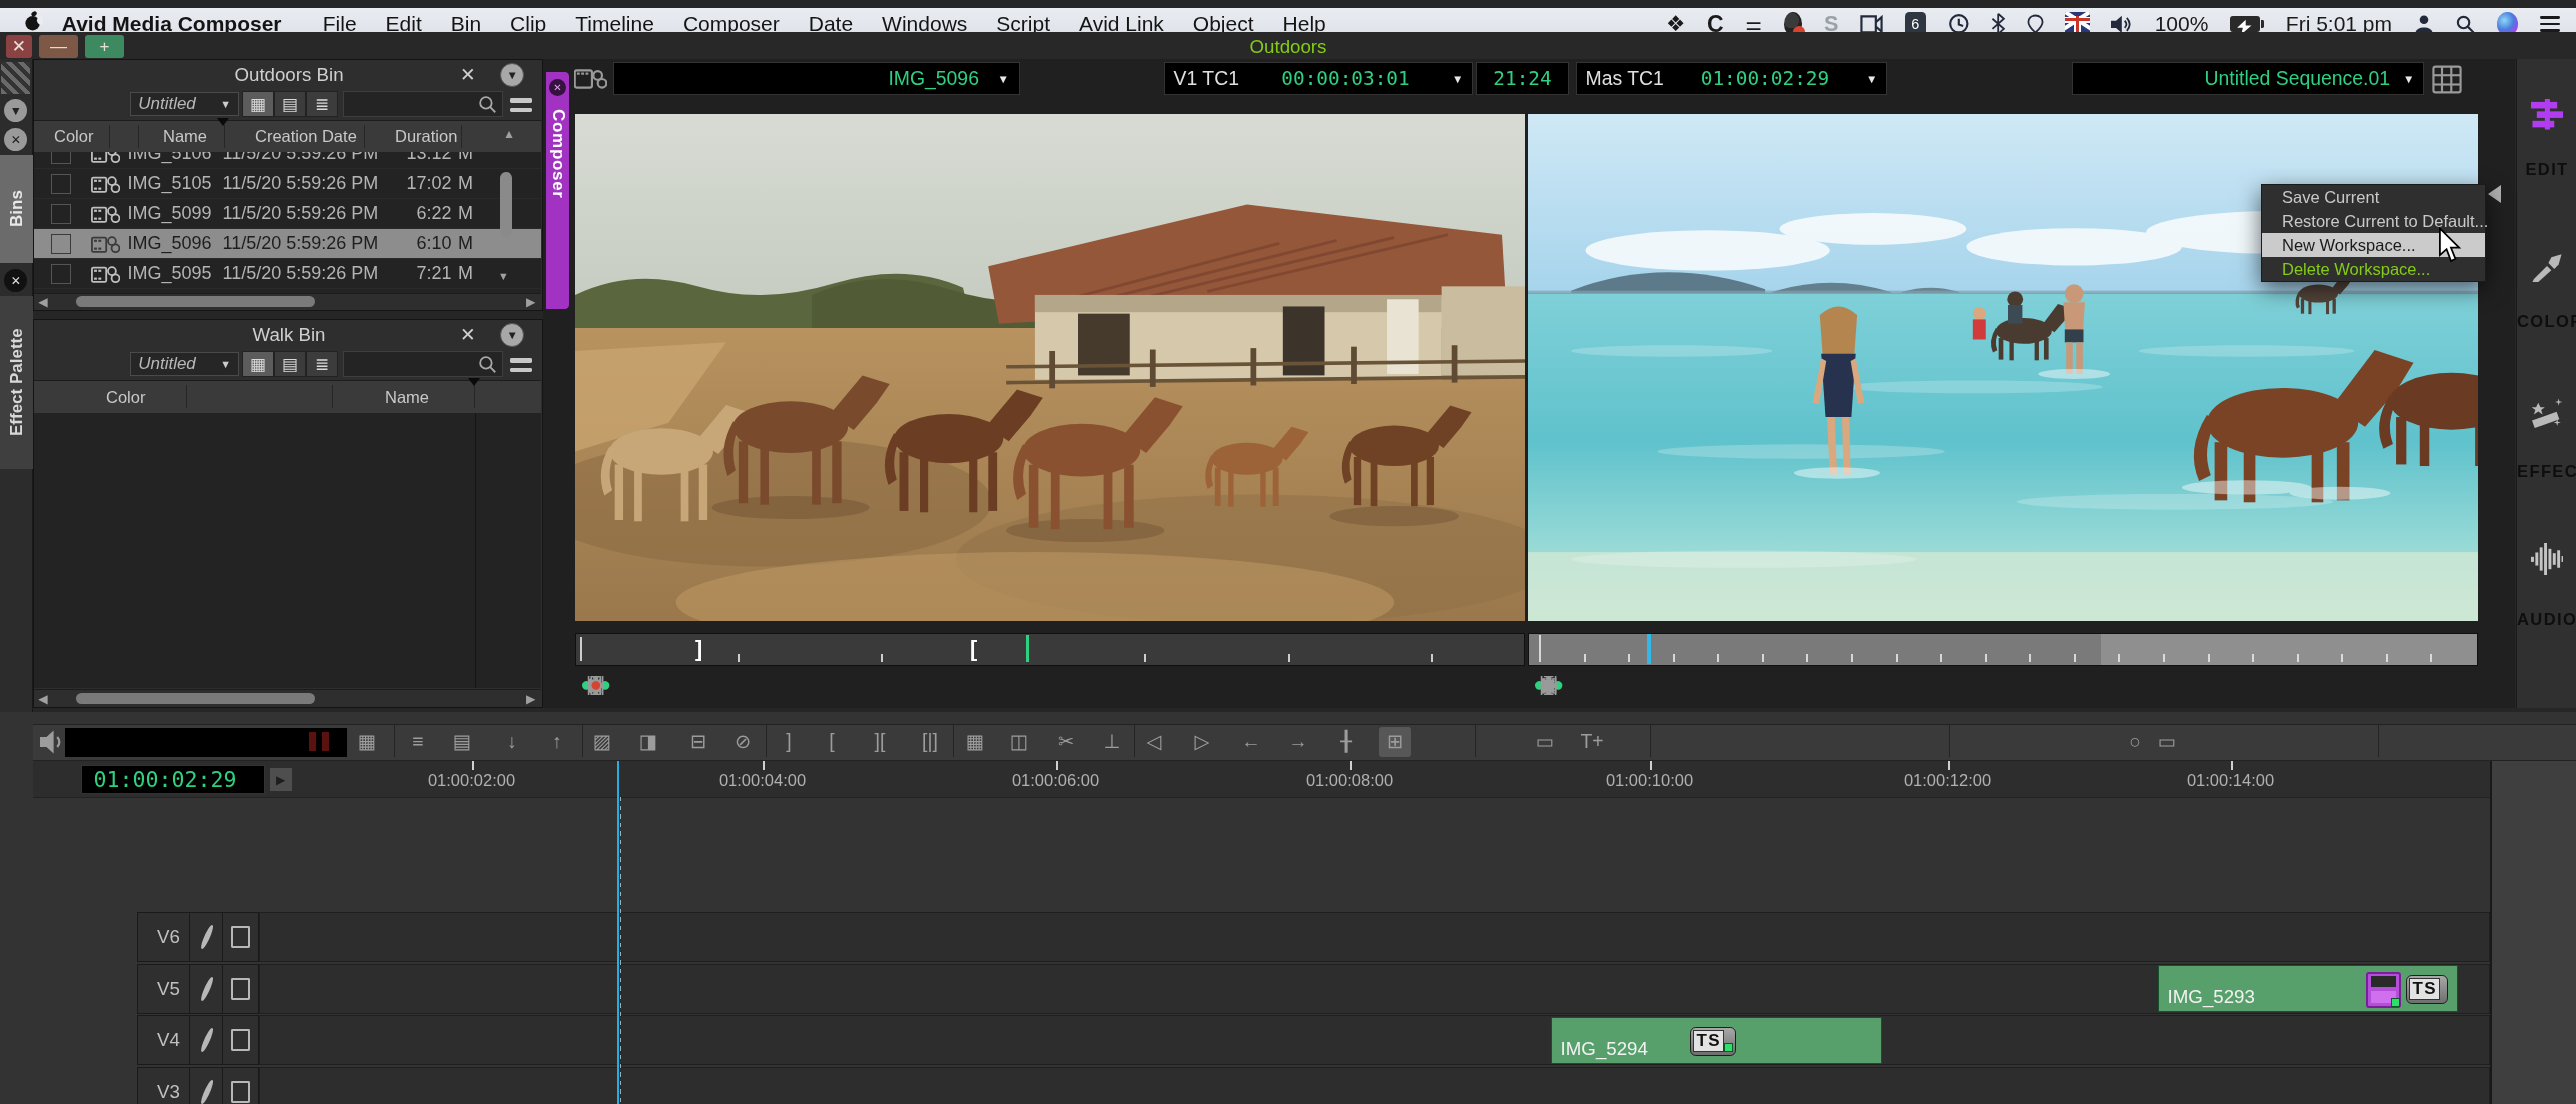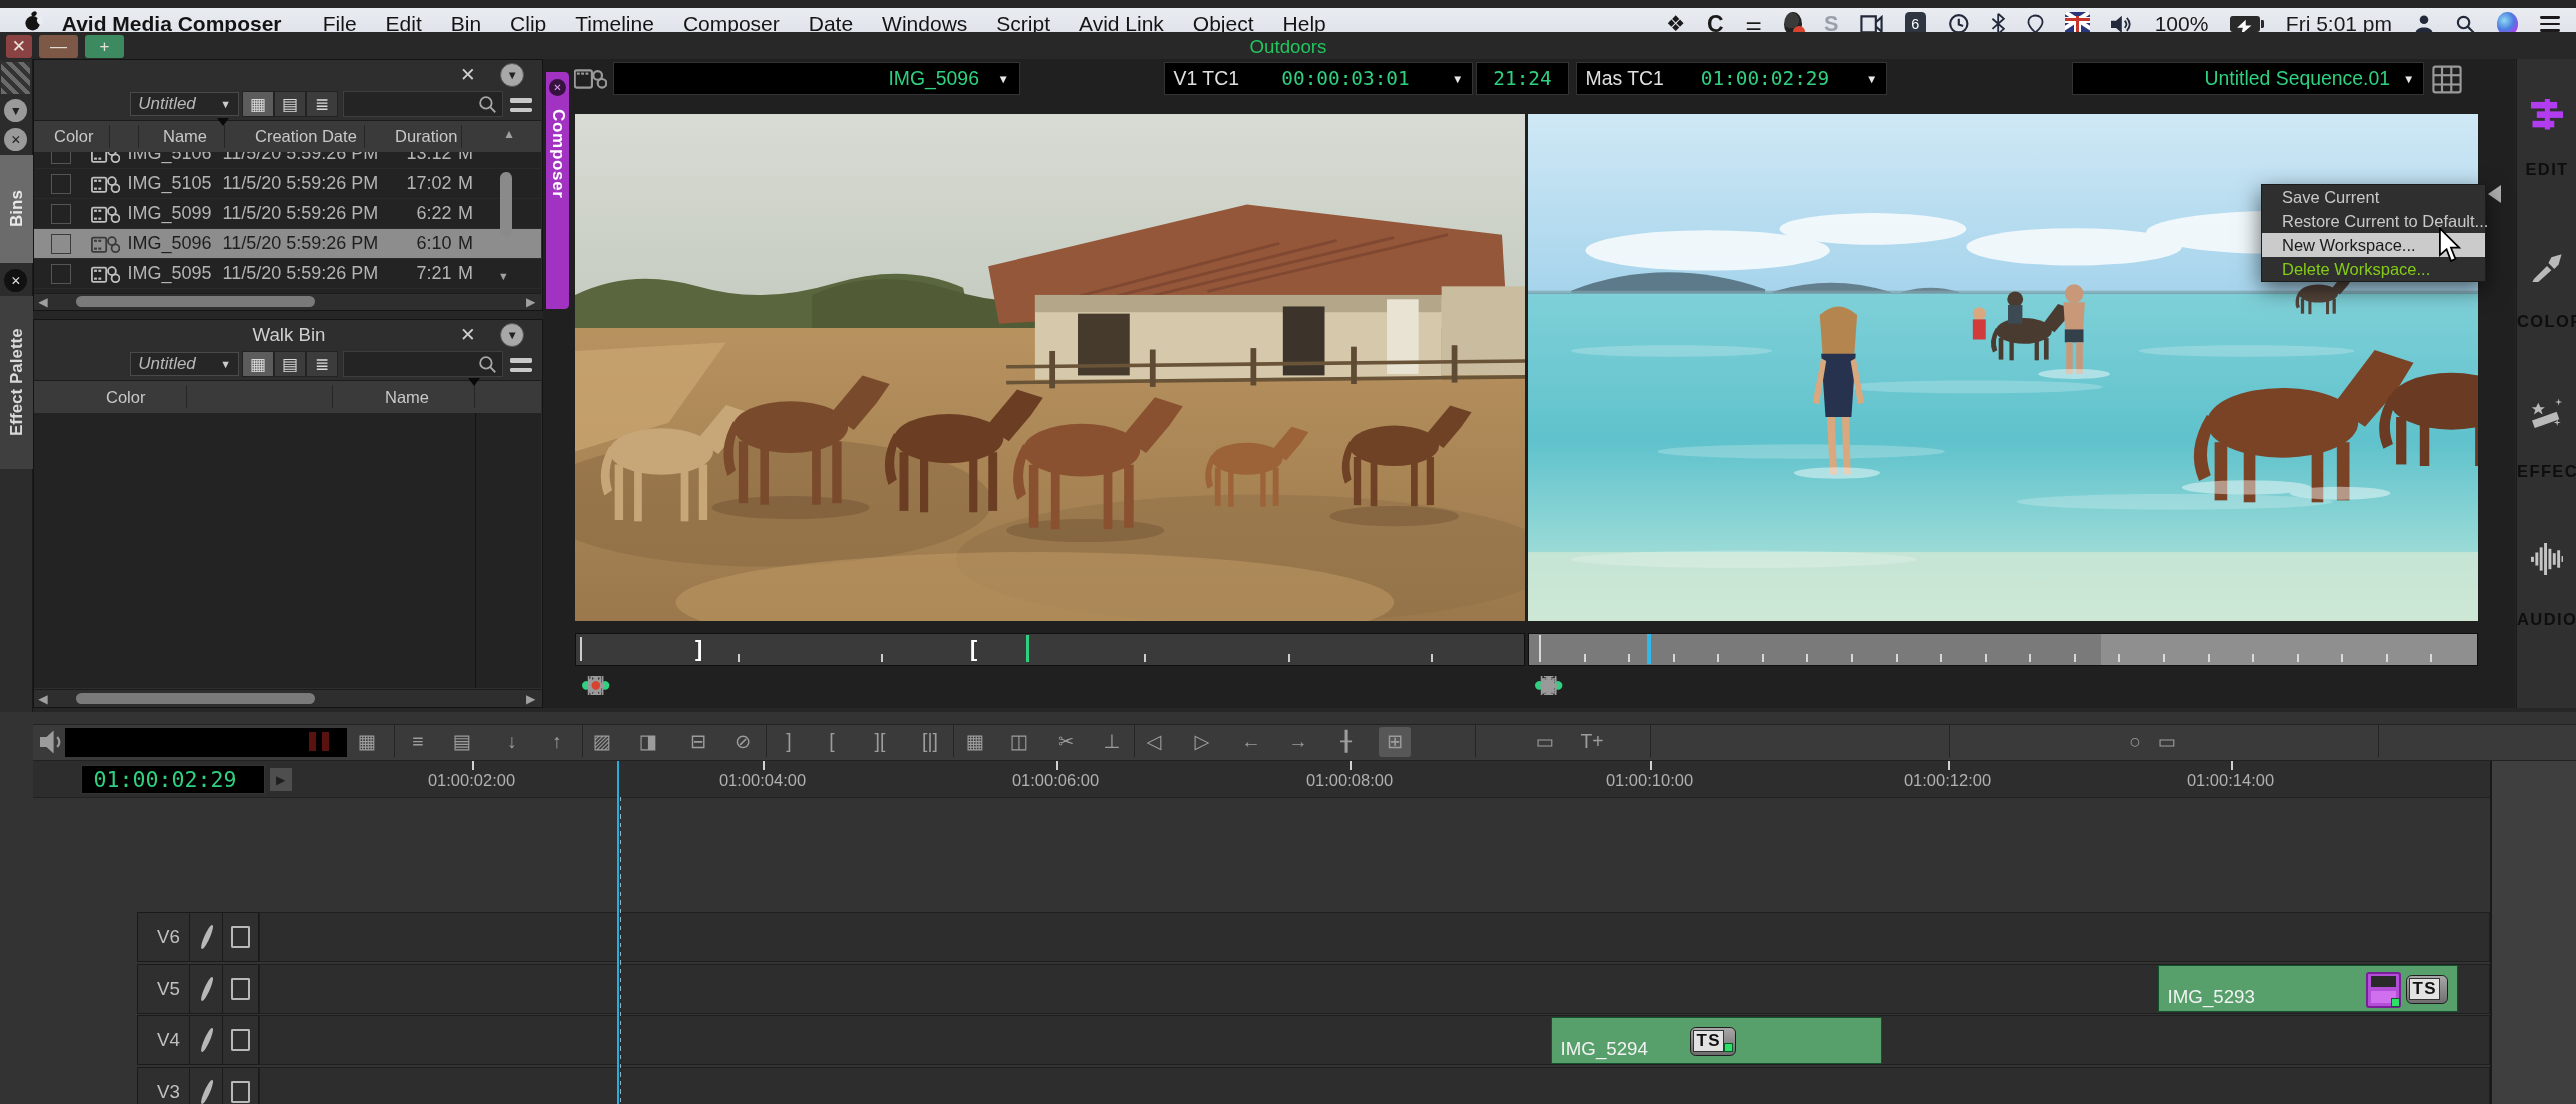--- a/index.html
+++ b/index.html
@@ -34,21 +34,21 @@
   .flag .rc{position:absolute;background:#c8332a;width:24.4px;height:2.9px;top:6.5px;}
   .flag .rc2{position:absolute;background:#c8332a;width:2.9px;height:16px;left:10.8px;}
   .batt{width:30px;height:16px;border-radius:2.9px;background:#2a2a2a;position:relative;display:inline-block;}
   .battnub{width:2.9px;height:7.2px;background:#2a2a2a;border-radius:0 1.4px 1.4px 0;display:inline-block;margin-left:1.4px;}
   .siri{width:21.6px;height:21.6px;border-radius:50%;background:radial-gradient(circle at 35% 35%,#8fd8f5,#4a7de0 45%,#b13cf0 75%,#222 98%);}
   .listicon{display:inline-flex;flex-direction:column;gap:3.6px;}
   .listicon i{width:20px;height:2.9px;background:#1a1a1a;border-radius:1.4px;}
 
   
   #titlebar{left:0;top:32px;width:2576px;height:27px;background:#282828;border-bottom:0.7px solid #161616;}
-  #win-title{left:0;top:36px;width:2576px;text-align:center;color:#22c55e;font-size:18.7px;}
+  #win-title{left:0;top:36px;width:2576px;text-align:center;color:#84cc16;font-size:18.7px;}
   .wtab{top:35px;height:23px;border-radius:2.9px;color:#e8e0d8;display:flex;align-items:center;justify-content:center;font-size:17px;}
 
   
   #leftrail{left:0;top:59px;width:33px;height:1045px;background:#2c2c2c;border-right:1.4px solid #191919;box-sizing:border-box;}
   .hatch{background:repeating-linear-gradient(45deg,#6a6a6a 0 4.3px,#333 4.3px 8.6px);}
   .railcirc{width:23px;height:23px;border-radius:50%;background:#9a9a9a;color:#222;display:flex;align-items:center;justify-content:center;font-size:12.2px;}
   .railcirc.dark{background:#111;color:#ddd;}
   .railtab{color:#e8e8e8;font-size:17px;font-weight:bold;display:flex;align-items:center;justify-content:center;}
 
   
@@ -294,20 +294,21 @@
     <div class="r railcirc" style="left:4.3px;top:680px;">
         <span>▼</span>
       </div>
     <div class="r railcirc" style="left:4.3px;top:726px;">
         <span>✕</span>
       </div>
     <div class="r railtab vtext" style="left:0;top:791px;width:33px;height:173px;background:#3f3f3f;color:#d0d0d0;font-weight:normal;">Timeline</div>
   </div>
 
   <div class="r panel" style="left:33px;top:59px;width:510px;height:252px;">
+    <div class="r bin-title" style="left:0;top:0;width:510px;">Outdoors Bin</div>
     <div class="r bin-close" style="left:426px;top:4.3px;"><span>✕</span></div>
     <div class="r bin-fastmenu" style="left:466px;top:2.9px;">
         <span>▼</span>
       </div>
     <div class="r preset" style="left:96px;top:32px;width:109px;height:24.4px;">
       <span>Untitled</span>
         <span class="dd">▼</span>
     </div>
     <div class="r" style="left:208px;top:31px;display:flex;">
       <div class="viewbtn active">

